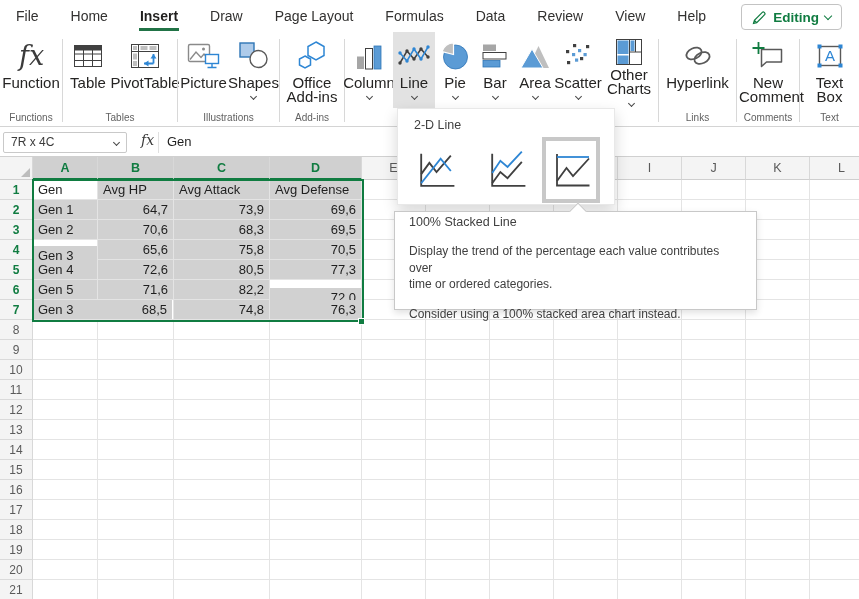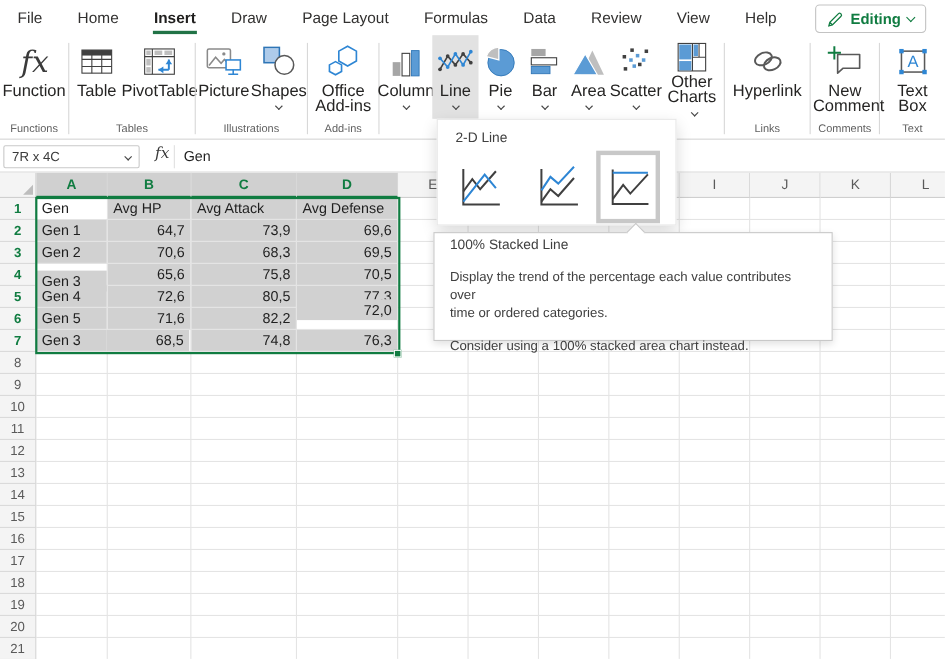--- a/index.html
+++ b/index.html
@@ -457,21 +457,21 @@
       <div class="cell num" style="left: 98px; top: 83px; width: 75px; height: 19px;">65,6</div>
       <div class="cell num" style="left: 174px; top: 83px; width: 95px; height: 19px;">75,8</div>
       <div class="cell num" style="left: 270px; top: 83px; width: 91px; height: 19px;">70,5</div>
       <div class="cell" style="left: 33px; top: 103px; width: 64px; height: 19px;">Gen 4</div>
       <div class="cell num" style="left: 98px; top: 103px; width: 75px; height: 19px;">72,6</div>
       <div class="cell num" style="left: 174px; top: 103px; width: 95px; height: 19px;">80,5</div>
       <div class="cell num" style="left: 270px; top: 103px; width: 91px; height: 19px;">77,3</div>
       <div class="cell" style="left: 33px; top: 123px; width: 64px; height: 19px;">Gen 5</div>
       <div class="cell num" style="left: 98px; top: 123px; width: 75px; height: 19px;">71,6</div>
       <div class="cell num" style="left: 174px; top: 123px; width: 95px; height: 19px;">82,2</div>
-      <div class="cell num" style="left: 270px; top: 115px; width: 91px; height: 19px;">72,0</div>
+      <div class="cell num" style="left: 270px; top: 131px; width: 91px; height: 19px;">72,0</div>
       <div class="cell" style="left: 33px; top: 143px; width: 64px; height: 19px;">Gen 3</div>
       <div class="cell num" style="left: 97px; top: 143px; width: 75px; height: 19px;">68,5</div>
       <div class="cell num" style="left: 174px; top: 143px; width: 95px; height: 19px;">74,8</div>
       <div class="cell num" style="left: 270px; top: 143px; width: 91px; height: 19px;">76,3</div>
     </div>
 
   <div class="panel">
     <div class="ptitle">2-D Line</div>
     <div class="opt" style="left:14px">
       <svg width="47" height="48" viewBox="0 0 46 46">

